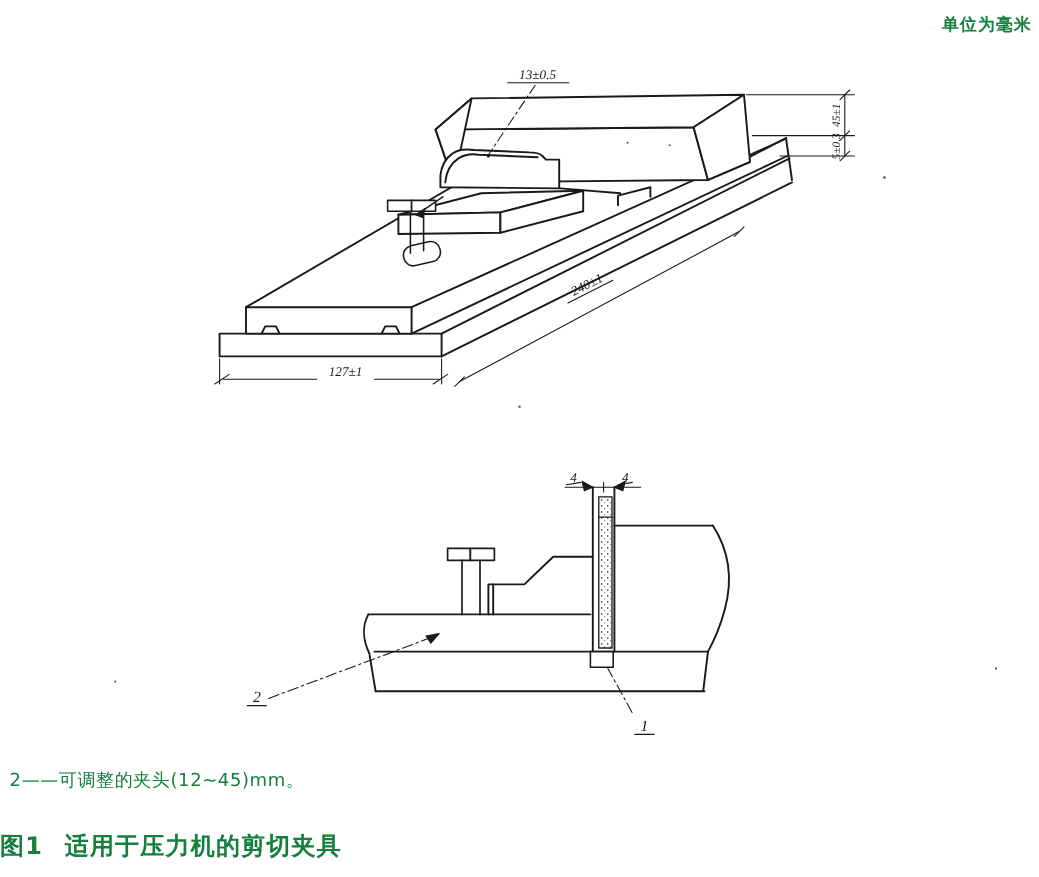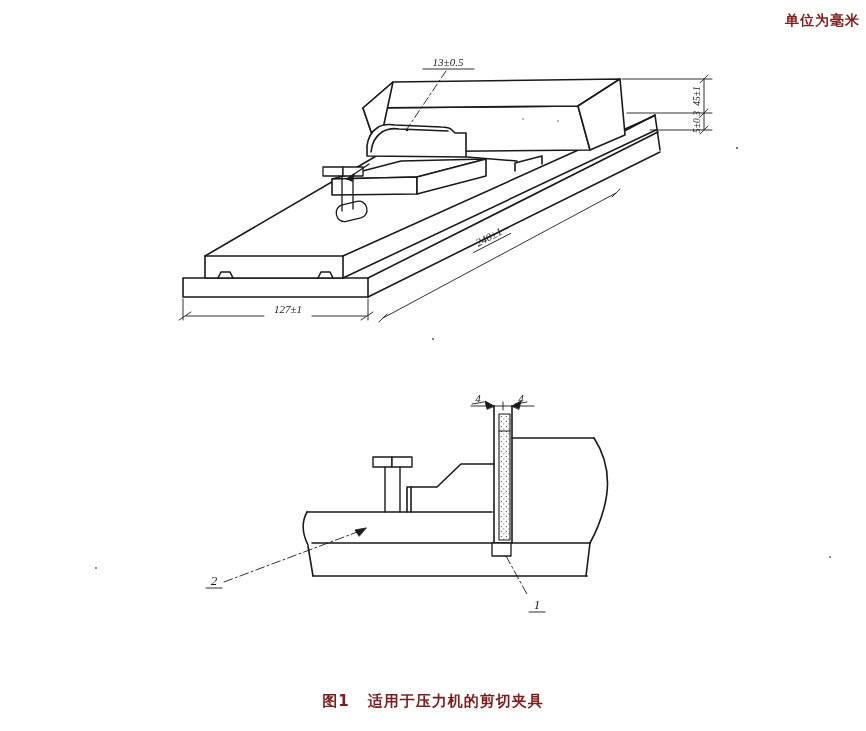--- a/index.html
+++ b/index.html
@@ -1,24 +1,24 @@
 <!DOCTYPE html>
 <html><head>
 <meta charset="utf-8">
 <style>
   html,body{margin:0;padding:0;background:#ffffff;}
   #page{position:relative;width:866px;height:731px;background:#ffffff;overflow:hidden;
-        font-family:"DejaVu Sans",sans-serif;color:#7f1d1d;}
+        font-family:"DejaVu Sans",sans-serif;color:#15803d;}
   #units-note{position:absolute;top:12px;right:6px;font-size:14px;font-weight:bold;
               letter-spacing:1px;}
   #drawing{position:absolute;left:0;top:0;}
   #legend{position:absolute;left:8px;top:636px;font-size:15px;line-height:28px;
           letter-spacing:0.5px;}
-  #caption{position:absolute;left:0;top:692px;width:866px;text-align:center;
-           font-size:15px;font-weight:bold;letter-spacing:1px;}
+  #caption{position:absolute;left:0;top:692px;width:866px;text-align:left;
+           font-size:20px;font-weight:bold;letter-spacing:1px;}
   #caption .gap{display:inline-block;width:18px;}
   .dim{font-family:"Liberation Serif","DejaVu Serif",serif;font-style:italic;}
 </style>
 </head>
 <body>
 
 <div id="page">
 
   <div id="units-note">单位为毫米</div>
 
@@ -182,19 +182,20 @@
       <circle cx="433" cy="339" r="1"></circle>
       <circle cx="737" cy="148" r="1.1"></circle>
       <circle cx="96" cy="568" r="0.9"></circle>
       <circle cx="830" cy="557" r="0.9"></circle>
       <circle cx="558" cy="121" r="0.8"></circle>
       <circle cx="523" cy="119" r="0.8"></circle>
     </g>
   </svg>
 
   <div id="legend">
+    <div>2——可调整的夹头(12~45)mm。</div>
   </div>
 
   <div id="caption">
     <span>图1</span><span class="gap"></span><span>适用于压力机的剪切夹具</span>
   </div>
 
 </div>
 
 </body></html>

